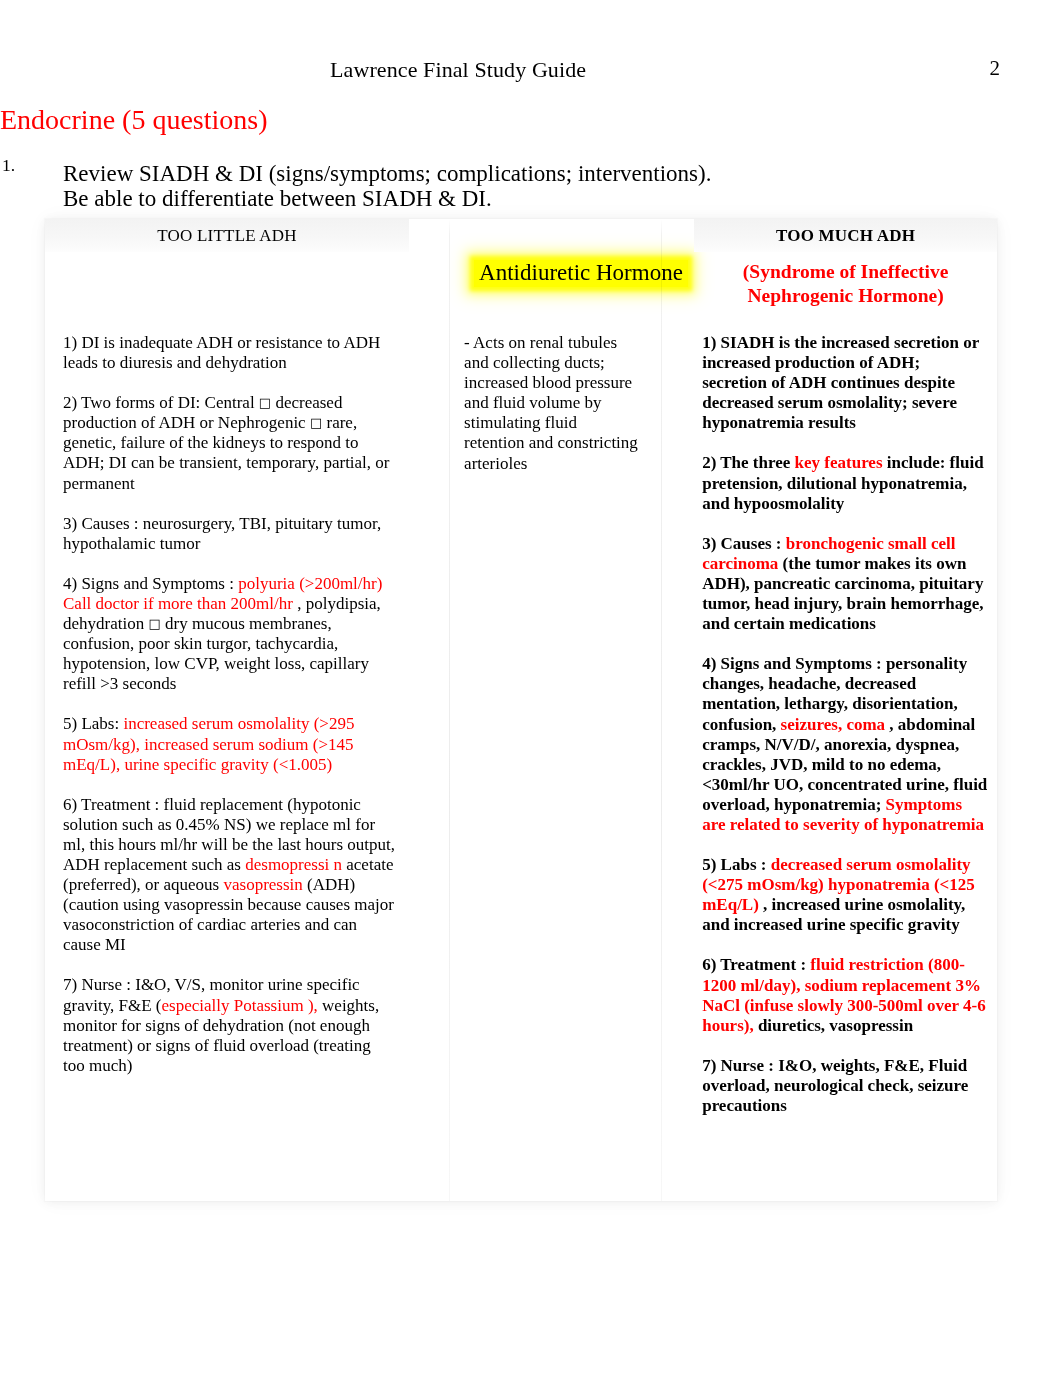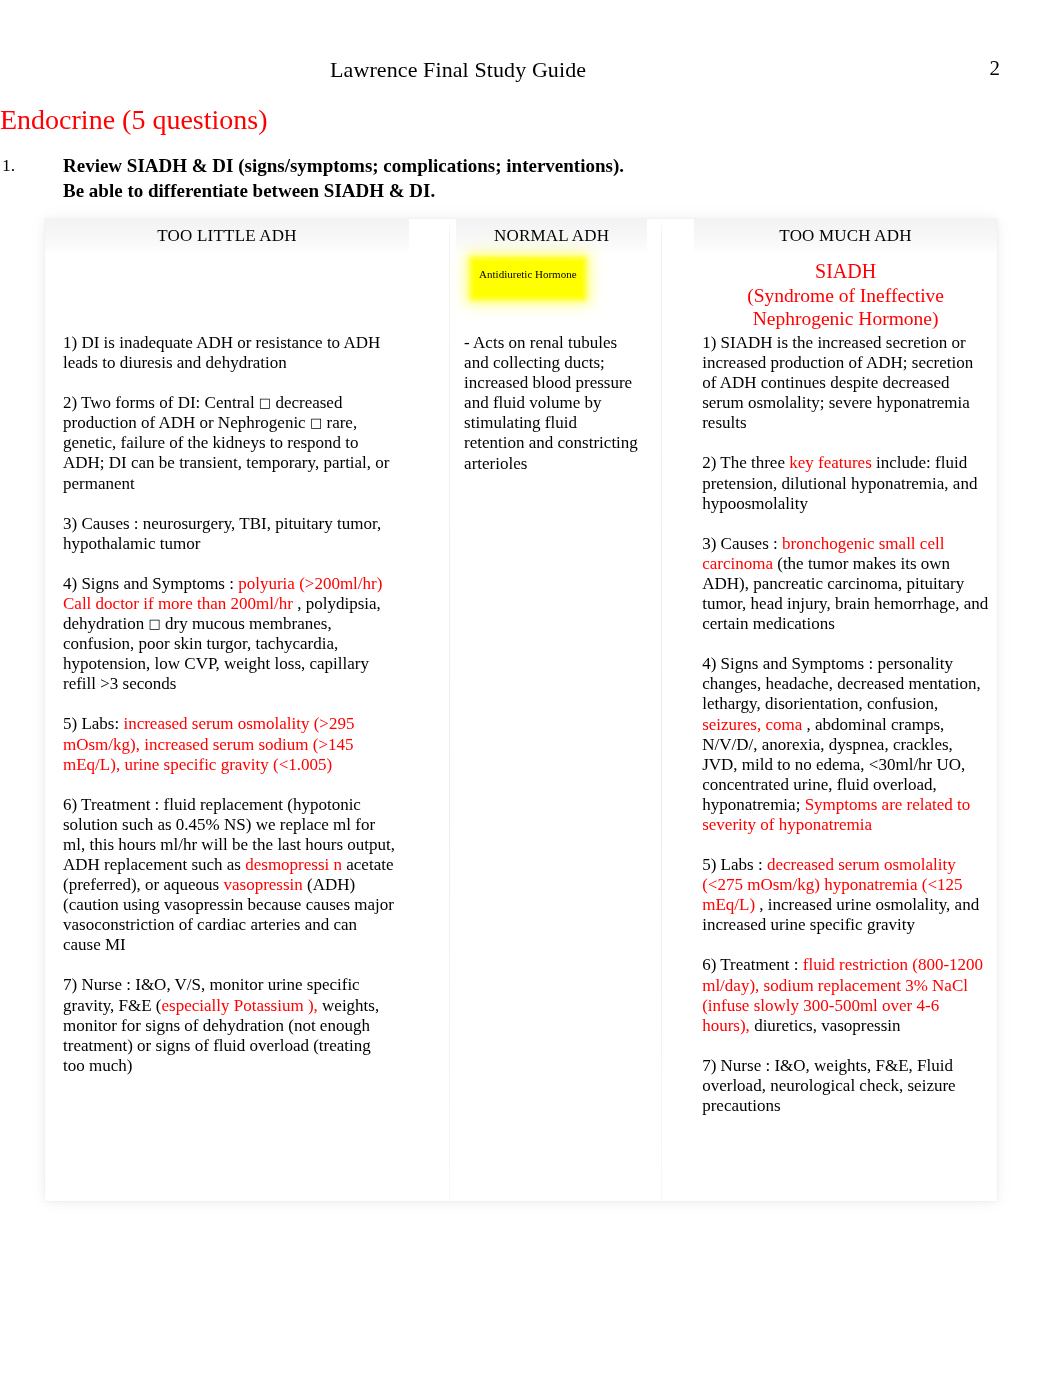--- a/index.html
+++ b/index.html
@@ -70,24 +70,23 @@
   .instruction-num {
     position: absolute;
     left: 2px;
     top: 0;
     font-size: 17.5px;
     line-height: 25px;
   }
   .instruction-body {
     position: absolute;
     left: 63px;
-    top: 0;
-    font-size: 19px;
+    top: 8px;
+    font-size: 23px;
     line-height: 25px;
-    font-weight: bold;
   }
   .instruction-body div { white-space: nowrap; }
 
   
   .table-wrap {
     position: absolute;
     top: 219px;
     left: 45px;
     width: 952px;
     height: 982px;
@@ -107,21 +106,21 @@
     display: flex;
     gap: 47px;
   }
   .col {
     position: relative;
     box-sizing: border-box;
     height: 100%;
   }
   .col-left  { width: 404px; }
   .col-mid   { width: 212px; }
-  .col-right { width: 336px; }
+  .col-right { width: 336px; font-weight: bold; }
   .col-sep {
     position: absolute;
     top: 0;
     bottom: 0;
     width: 1px;
     background: linear-gradient(to bottom,
         rgba(0,0,0,0) 0px,
         rgba(0,0,0,0.055) 16px,
         rgba(0,0,0,0.075) 60%,
         rgba(0,0,0,0.03) 100%);
@@ -161,23 +160,23 @@
   .col-title .line { display: block; }
 
   .col-title-mid {
     top: 41px;
     text-align: left;
     padding-left: 18px;
   }
   .hl-chip {
     display: inline-block;
     color: #000000;
-    font-size: 11px;
+    font-size: 23px;
     line-height: 22px;
-    padding: 2px 5px 11px 5px;
+    padding: 2px 5px 3px 5px;
     background: #ffff00;
     box-shadow:
       0 0 4px 4px rgba(255,255,0,0.85),
       0 0 10px 7px rgba(255,255,0,0.45),
       0 0 18px 10px rgba(255,255,0,0.18);
     white-space: nowrap;
   }
 
   
   .col-body {
@@ -236,33 +235,31 @@
             <div class="para"><span>2) Two forms of DI: Central </span><span class="nbox">□</span><span> decreased production of ADH or Nephrogenic </span><span class="nbox">□</span><span> rare, genetic, failure of the kidneys to respond to ADH; DI can be transient, temporary, partial, or permanent</span></div>
             <div class="para"><span>3) Causes</span><span> : neurosurgery, TBI, pituitary tumor, hypothalamic tumor</span></div>
             <div class="para"><span>4) Signs and Symptoms</span><span> : </span><span class="red">polyuria (&gt;200ml/hr) Call doctor if more than 200ml/hr</span><span> , polydipsia, dehydration </span><span class="nbox">□</span><span> dry mucous membranes, confusion, poor skin turgor, tachycardia, hypotension, low CVP, weight loss, capillary refill &gt;3 seconds</span></div>
             <div class="para"><span>5) Labs:  </span><span class="red">increased serum osmolality (&gt;295 mOsm/kg), increased serum sodium (&gt;145 mEq/L), urine specific gravity (&lt;1.005)</span></div>
             <div class="para"><span>6) Treatment</span><span> : fluid replacement</span><span> (hypotonic solution such as 0.45% NS) we replace ml for ml, this hours ml/hr will be the last hours output, ADH replacement such as</span><span class="red"> desmopressi</span><span class="red"> n</span><span> acetate (preferred), or aqueous</span><span class="red"> vasopressin</span><span> (ADH) (caution using vasopressin because causes major vasoconstriction of cardiac arteries and can cause MI</span></div>
             <div class="para"><span>7) Nurse</span><span> : I&amp;O, V/S, monitor urine specific gravity,  F&amp;E (</span><span class="red">especially Potassium</span><span class="red"> ),</span><span> weights, monitor for signs of dehydration (not enough treatment) or signs of fluid overload (treating too much)</span></div>
           </div>
       </div>
 
       <div class="col col-mid">
-        <div class="col-head">NORMAL ADH</div>
         <div class="col-title col-title-mid">
           <span class="hl-chip">Antidiuretic Hormone</span>
         </div>
         <div class="col-body col-body-mid" id="body-mid">
             <div class="para"><span>- Acts on renal tubules and collecting ducts; increased blood pressure and fluid volume by stimulating fluid retention and constricting arterioles</span></div>
           </div>
       </div>
 
       <div class="col col-right">
         <div class="col-head">TOO MUCH ADH</div>
         <div class="col-title">
-          <span class="line col-title-big">SIADH</span>
           <span class="line">(Syndrome of Ineffective</span>
           <span class="line">Nephrogenic Hormone)</span>
         </div>
         <div class="col-body col-body-right" id="body-right">
             <div class="para"><span>1) SIADH is the increased secretion or increased production of ADH; secretion of ADH continues despite decreased serum osmolality; severe hyponatremia results</span></div>
             <div class="para"><span>2) The three </span><span class="red">key features</span><span> include: fluid pretension, dilutional hyponatremia, and hypoosmolality</span></div>
             <div class="para"><span>3) Causes</span><span> : </span><span class="red">bronchogenic small cell carcinoma</span><span> (the tumor makes its own ADH), pancreatic carcinoma, pituitary tumor, head injury, brain hemorrhage, and certain medications</span></div>
             <div class="para"><span>4) Signs and Symptoms</span><span> : personality changes, headache, decreased mentation, lethargy, disorientation, confusion, </span><span class="red">seizures, coma</span><span> , abdominal cramps, N/V/D/, anorexia, dyspnea, crackles, JVD, mild to no edema, &lt;30ml/hr UO, concentrated urine, fluid overload, hyponatremia; </span><span class="red">Symptoms are related to severity of hyponatremia</span></div>
             <div class="para"><span>5) Labs</span><span> : </span><span class="red">decreased serum osmolality (&lt;275 mOsm/kg) hyponatremia (&lt;125 mEq/L)</span><span> , increased urine osmolality, and increased urine specific gravity</span></div>
             <div class="para"><span>6) Treatment</span><span> : </span><span class="red">fluid restriction (800-1200 ml/day), sodium replacement 3% NaCl (infuse slowly 300-500ml over 4-6 hours),</span><span> diuretics, vasopressin</span></div>

